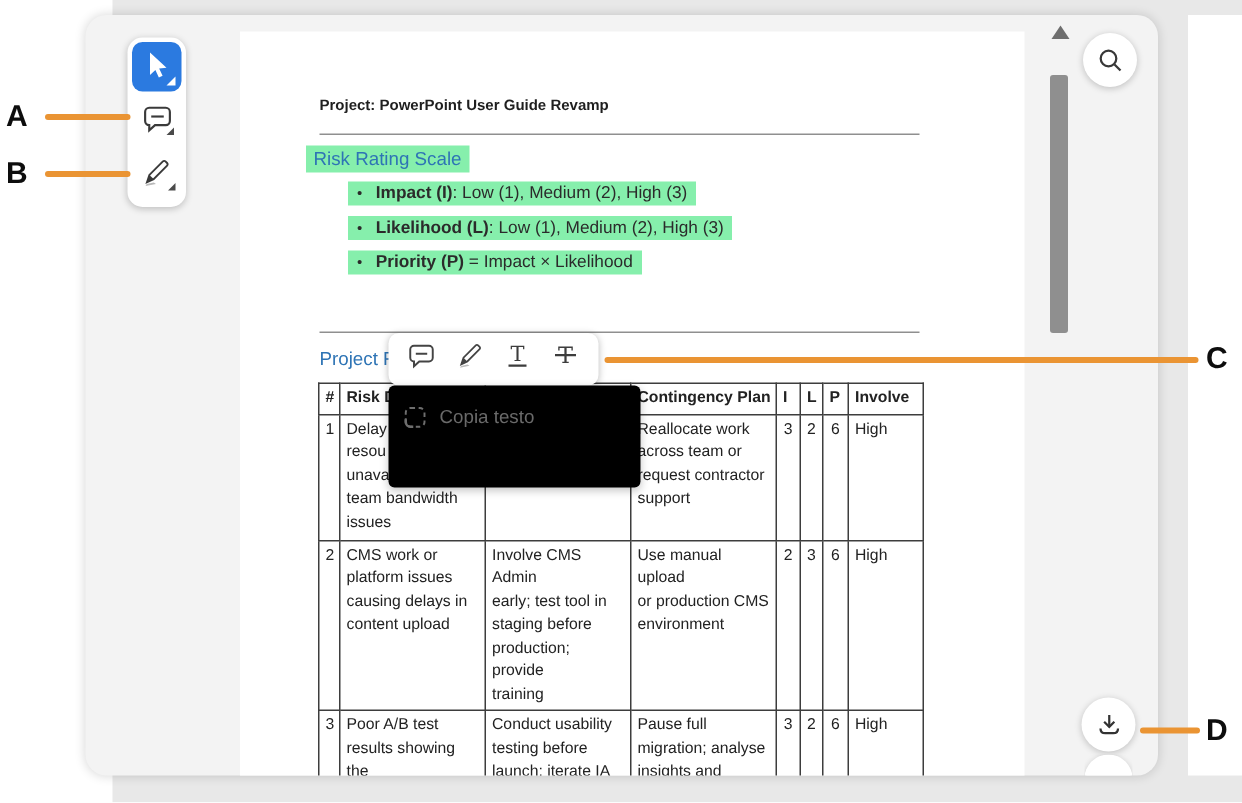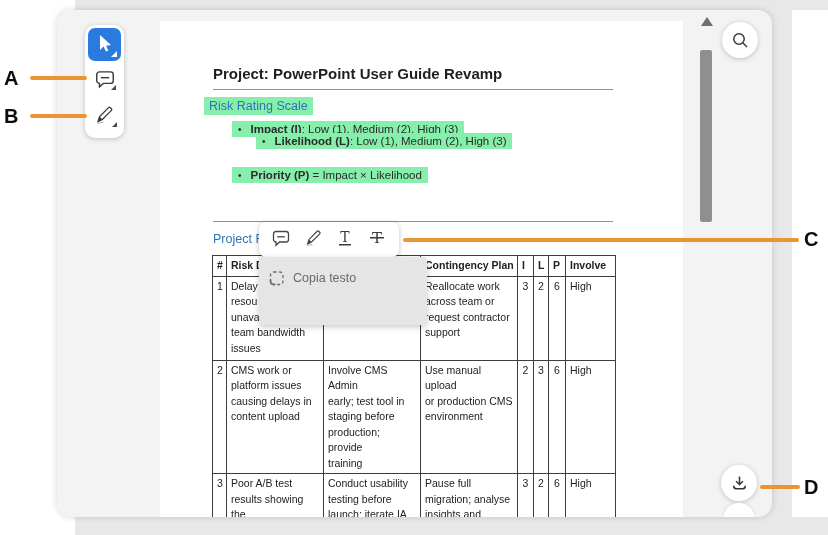--- a/index.html
+++ b/index.html
@@ -9,30 +9,30 @@
 
   
   .bg-gray{left:75px;top:0;width:753px;height:535px;background:#e8e8e8;z-index:1;}
   .margin-right{left:792px;top:10px;width:36px;height:507px;background:#ffffff;z-index:2;}
   .panel{left:57px;top:10px;width:715px;height:507px;background:#f3f3f3;border-radius:14px;
          box-shadow:0 0 7px rgba(0,0,0,0.16);z-index:3;}
 
   
   .page{left:160px;top:21px;width:523px;height:496px;background:#fff;overflow:hidden;z-index:4;}
   .doc-title{left:53px;top:15px;font-size:20px;font-weight:600;color:#2e5e78;}
-  .doc-subtitle{left:53px;top:44px;font-size:15px;font-weight:700;color:#1f1f1f;}
+  .doc-subtitle{left:53px;top:44px;font-size:10px;font-weight:700;color:#1f1f1f;}
   .hr{height:1px;background:#8f8f8f;}
   .hr1{left:53px;top:68px;width:400px;}
   .hr2{left:53px;top:200px;width:400px;}
   .h2{font-size:12.5px;color:#2e74b5;}
   .hl{background:#86efac;}
   .sec-head{left:44px;top:76px;padding:2px 5px;}
   .bullet-row{left:72px;padding:2px 6px;font-size:11.5px;color:#2b2b2b;white-space:nowrap;}
   .bullet-row .mark{margin-right:9px;font-size:10px;}
-  .b1{top:100px;text-align:right;} .b2{top:112px;margin-left:24px;} .b3{top:146px;}
+  .b1{top:100px;text-align:right;} .b2{top:123px;} .b3{top:146px;}
   .sub-row{left:96px;top:168px;padding:2px 6px;font-size:12px;font-weight:700;color:#222;white-space:nowrap;}
   .sub-row .mark{margin-right:10px;font-weight:400;font-size:11px;color:#444;}
   .tbl-head{left:53px;top:211px;}
 
   table.risk{left:52px;top:234px;border-collapse:collapse;table-layout:fixed;width:403px;
              font-size:10.5px;color:#222;position:absolute;}
   table.risk th,table.risk td{border:1px solid #3d3d3d;vertical-align:top;padding:2px 4px;
              line-height:15.5px;overflow:hidden;}
   table.risk th{font-weight:700;text-align:left;height:15px;white-space:nowrap;}
   .c0{width:14px;} .c1{width:97px;} .c2{width:97px;} .c3{width:97px;}
@@ -48,21 +48,21 @@
   .tool-icon{z-index:7;width:22px;height:22px;}
   .tool-comment{left:94px;top:68px;}
   .tool-draw{left:93px;top:104px;}
   .corner-dark{width:0;height:0;border-style:solid;border-width:0 0 5px 5px;
                border-color:transparent transparent #4a4a4a transparent;z-index:8;}
 
   
   .popup-toolbar{left:259px;top:222px;width:140px;height:35px;background:#fff;border-radius:7px;
                  box-shadow:0 1px 5px rgba(0,0,0,0.25);z-index:9;display:flex;align-items:center;
                  justify-content:space-around;padding:0 6px;box-sizing:border-box;}
-  .popup-menu{left:259px;top:257px;width:168px;height:68px;background:#e5e5e5;border-radius:4px;
+  .popup-menu{left:259px;top:257px;width:168px;height:68px;background:#000000;border-radius:4px;
               box-shadow:0 2px 6px rgba(0,0,0,0.22);z-index:9;box-sizing:border-box;padding:8px 0 0 9px;}
   .menu-item{display:flex;align-items:center;height:26px;color:#6a6a6a;font-size:12.5px;white-space:nowrap;}
   .menu-item svg{margin-right:8px;flex:0 0 auto;}
 
   
   .scroll-up{left:701px;top:17px;width:0;height:0;border-left:6px solid transparent;
              border-right:6px solid transparent;border-bottom:9px solid #6e6e6e;z-index:5;}
   .scroll-thumb{left:700px;top:50px;width:12px;height:172px;background:#8f8f8f;border-radius:2px;z-index:5;}
   .fab{width:36px;height:36px;background:#fff;border-radius:50%;box-shadow:0 1px 5px rgba(0,0,0,0.22);
        z-index:5;display:flex;align-items:center;justify-content:center;}

